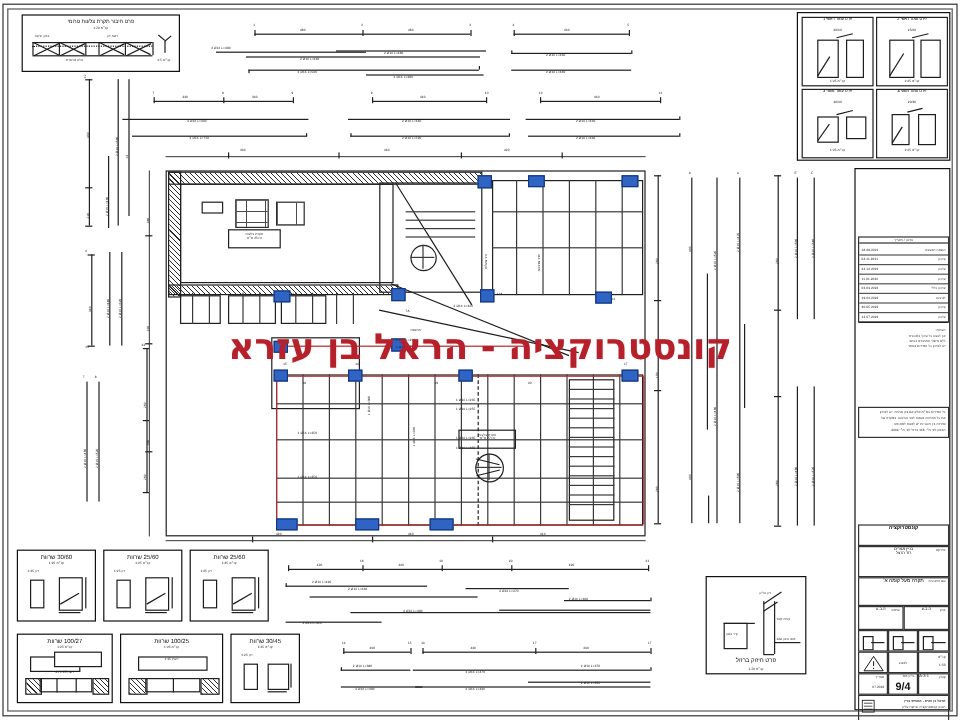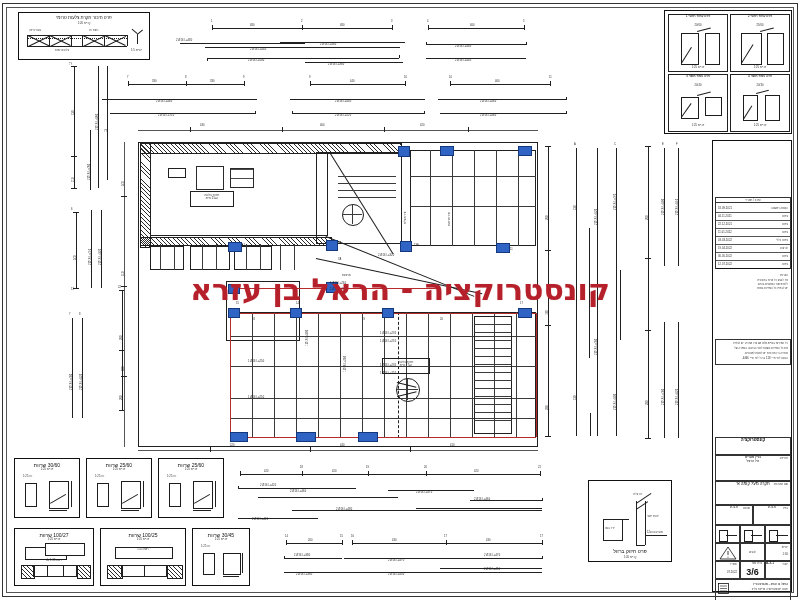--- a/index.html
+++ b/index.html
@@ -756,21 +756,21 @@
       <div class="mt" style="right:2px;left:auto;top:2px;direction:rtl;">קנ״מ</div>
       <div class="mt" style="right:2px;left:auto;top:9px;direction:rtl;">1:50</div>
     </div>
 
     <div class="tbcell" style="left:2px;top:420px;width:25px;height:18px;">
       <div class="mt" style="right:2px;left:auto;top:1px;direction:rtl;">תאריך</div>
       <div class="mt" style="right:2px;left:auto;top:9px;">07.2022</div>
     </div>
     <div class="tbcell" style="left:27px;top:420px;width:25px;height:18px;">
       <div class="mt" style="right:2px;left:auto;top:0px;direction:rtl;">גליון מס'</div>
-      <div class="sheetno" style="left:0;top:5px;width:100%;">3/6</div>
+      <div class="sheetno" style="left:0;top:5px;width:100%;">9/4</div>
     </div>
     <div class="tbcell" style="left:52px;top:420px;width:26px;height:18px;">
       <div class="mt" style="right:2px;left:auto;top:1px;direction:rtl;">קובץ</div>
       <div class="mt4" style="right:2px;left:auto;top:8px;">A-3-1</div>
     </div>
 
     <div class="tbcell" style="left:2px;top:438px;width:76px;height:24px;">
       <svg width="11" height="11" viewBox="0 0 11 11" style="position:absolute;left:2px;top:3px;">
         <rect x="0.5" y="0.5" width="10" height="10" fill="none" stroke="#111" stroke-width="0.8"></rect>
         <line x1="2" y1="3" x2="9" y2="3" stroke="#111" stroke-width="0.6"></line>

